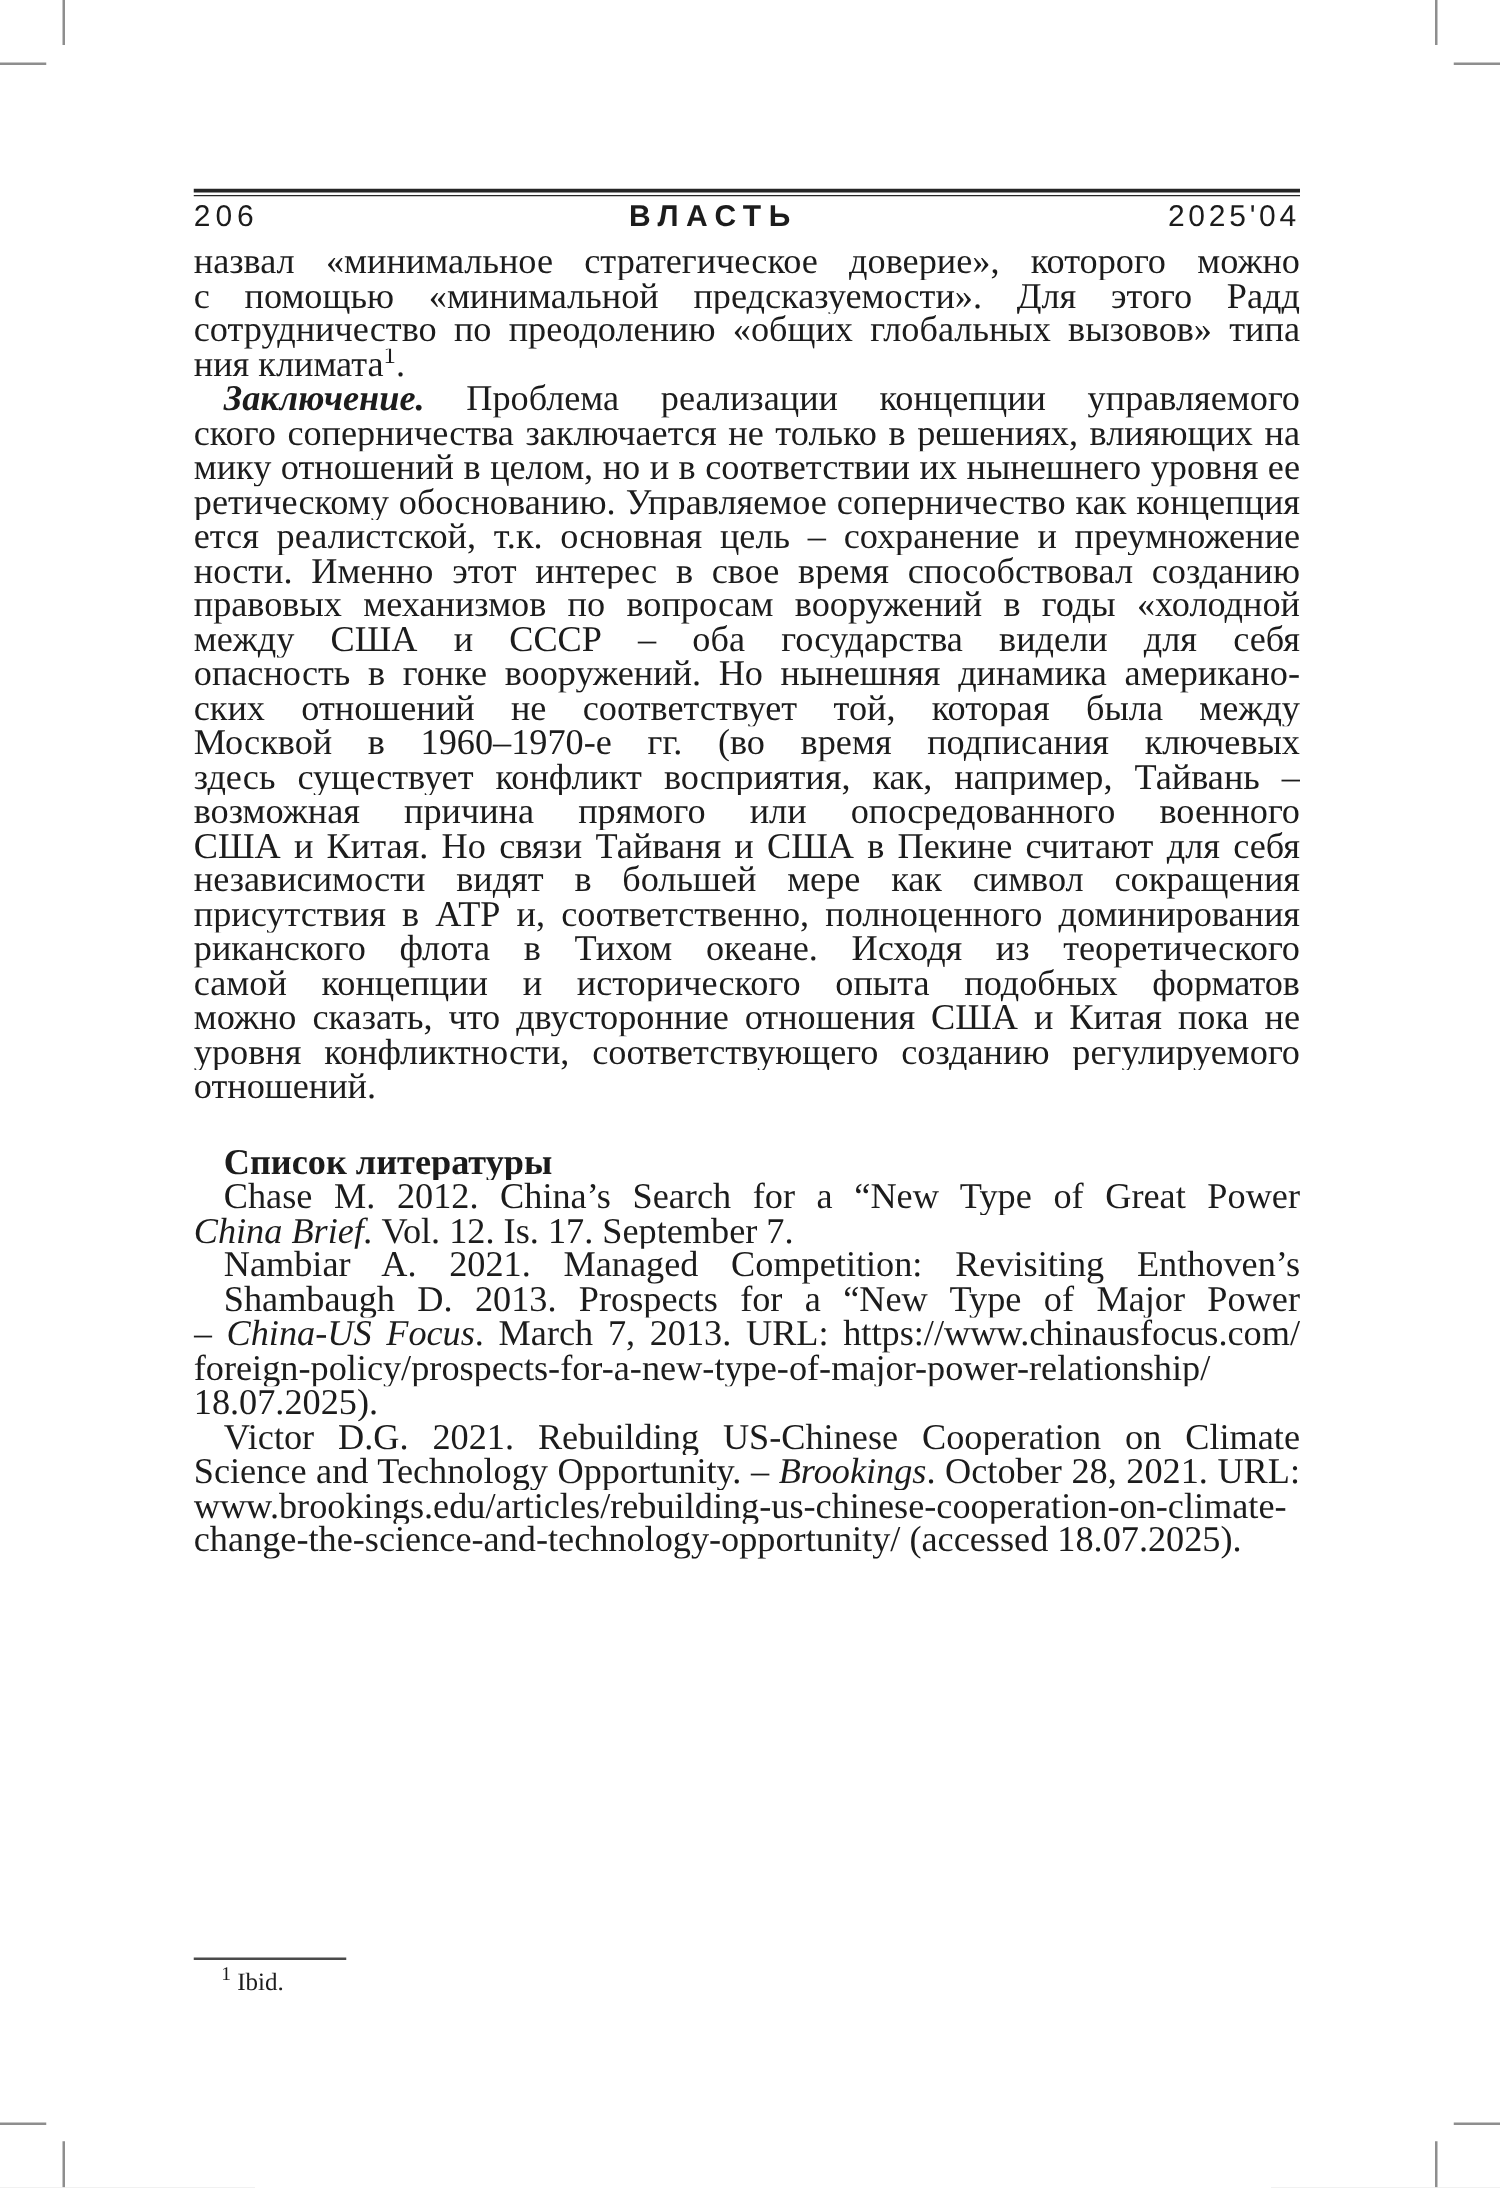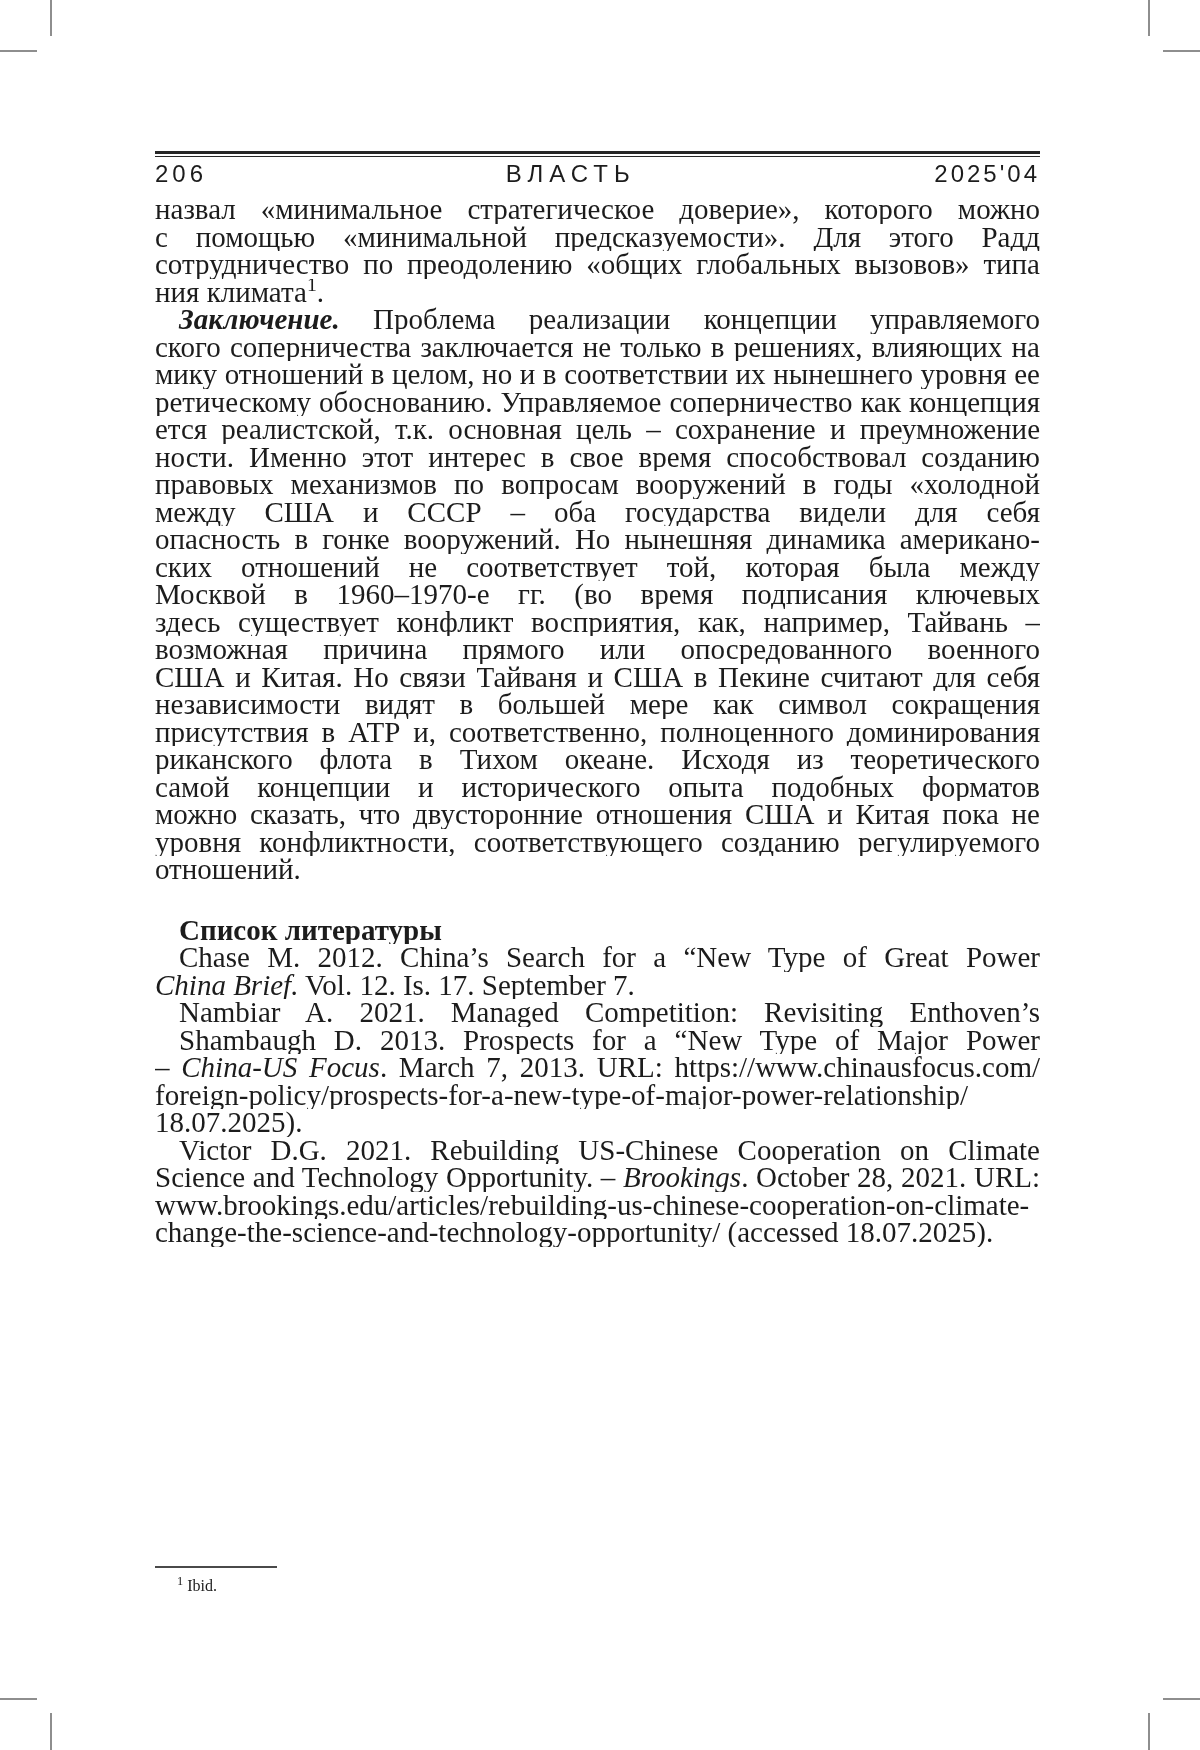--- a/index.html
+++ b/index.html
@@ -30,21 +30,21 @@
   .crop.br-v{left:1148px;top:1713px;width:2px;height:37px;}
 
   
   .running-head{
     position:absolute;left:155px;top:122px;width:885px;
     display:flex;justify-content:space-between;align-items:baseline;
     font-family:"Liberation Sans","DejaVu Sans",sans-serif;
     font-size:24px;line-height:24px;font-weight:500;gap:28px;
   }
   .running-head .pn{letter-spacing:4px;}
-  .running-head .jt{letter-spacing:6px;font-weight:400;}
+  .running-head .jt{letter-spacing:6px;font-weight:700;}
   .running-head .iss{letter-spacing:3px;margin-top:40px;}
   .head-rule{
     position:absolute;left:155px;top:151px;width:885px;
     height:2px;
     border-top:3px solid var(--rule);
     border-bottom:1px solid var(--rule);
   }
 
   
   .textblock{
@@ -62,21 +62,21 @@
   .ref .line:first-child{text-indent:24px;}
   .spacer{height:33px;}
   .heading{font-weight:bold;text-indent:24px;}
   sup{font-size:0.68em;vertical-align:super;line-height:0;}
   .it{font-style:italic;}
   .bi{font-style:italic;font-weight:bold;}
 
   
   .footnote{position:absolute;left:155px;top:1566px;width:885px;}
   .fn-rule{width:122px;border-top:2px solid #4a4a4a;}
-  .fn-line{margin-top:6px;padding-left:22px;font-size:16px;line-height:24px;}
+  .fn-line{margin-top:6px;padding-left:22px;font-size:20px;line-height:24px;}
   .fn-line sup{font-size:0.78em;}
 </style>
 </head>
 <body>
 
 <div class="page">
 
   <div class="crop tl-v"></div>
   <div class="crop tl-h"></div>
   <div class="crop tr-v"></div>

